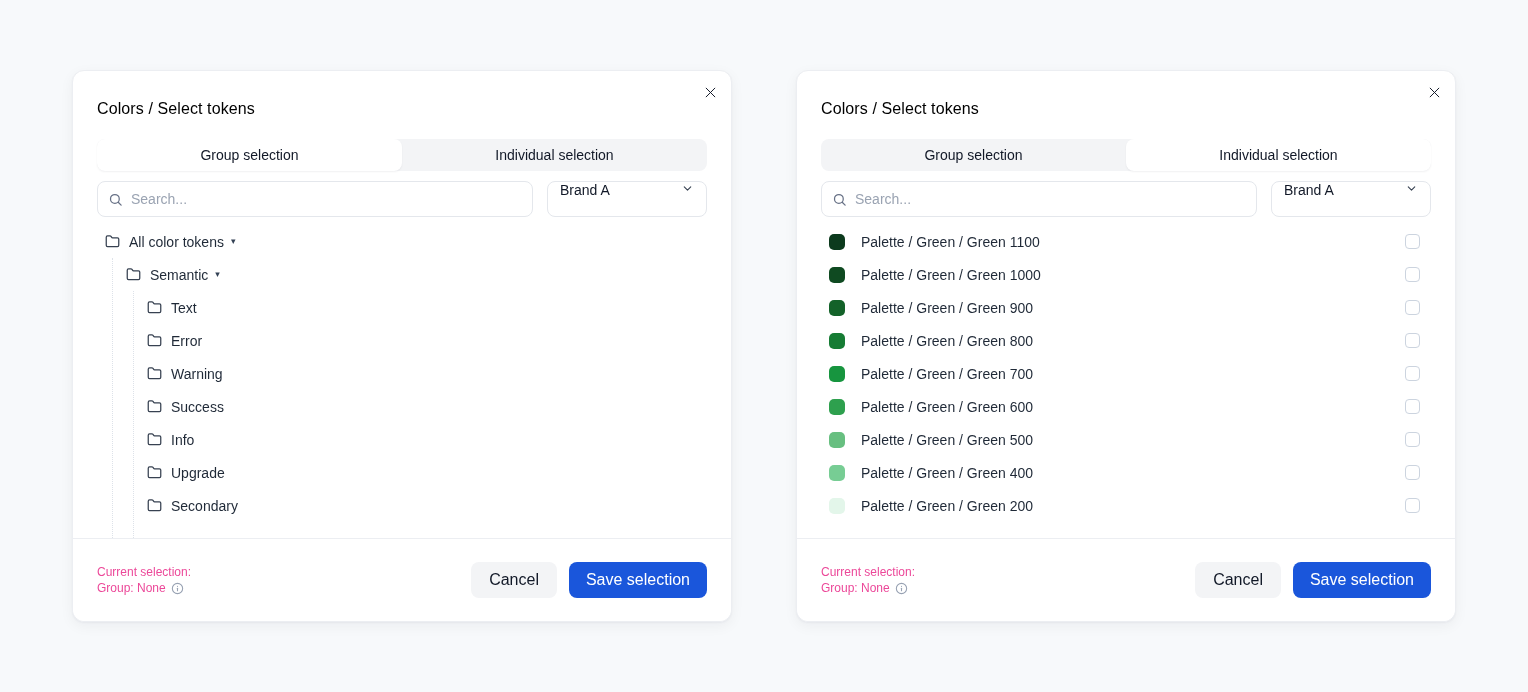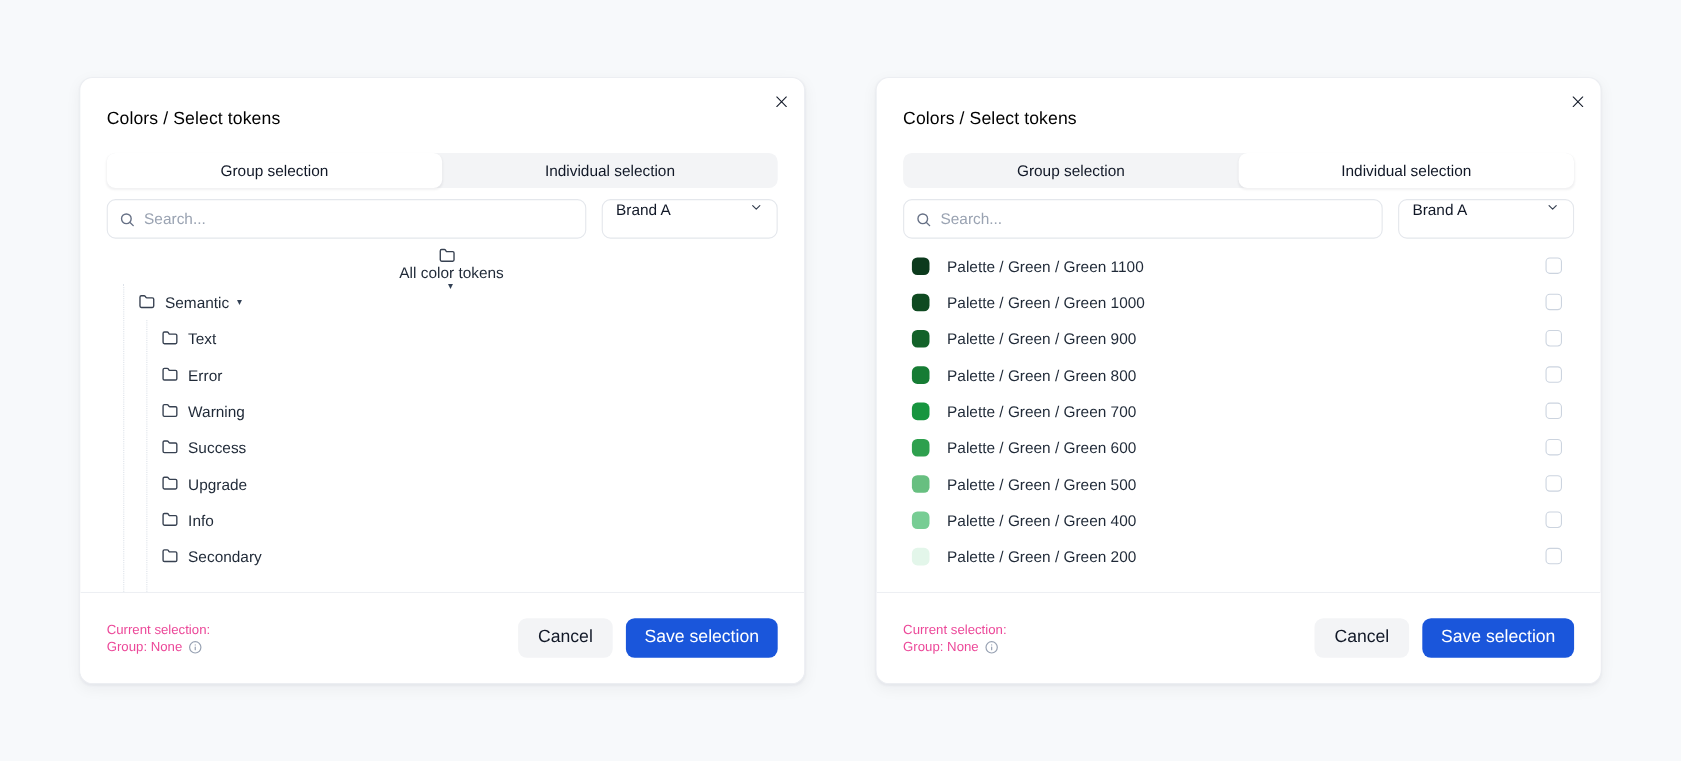--- a/index.html
+++ b/index.html
@@ -63,21 +63,21 @@
   .content {
     position:absolute; left:24px; right:24px; top:154px; height:315px;
     overflow:hidden;
   }
   .row { height:33px; display:flex; align-items:center; position:relative; }
 
   
   .guide { position:absolute; width:0; border-left:1px dotted #dde2e9; }
   .guide.g1 { left:15px; top:33px; bottom:0; }
   .guide.g2 { left:36px; top:66px; bottom:0; }
-  .tree-row.lvl0 { padding-left:8px;flex-direction:column; }
+  .tree-row.lvl0 { padding-left:8px; }
   .tree-row.lvl1 { padding-left:29px; }
   .tree-row.lvl2 { padding-left:50px; }
   .tree-row svg { flex:0 0 auto; }
   .tree-label { margin-left:9px; font-size:14px; color:#1f2937; }
   .caret { margin-left:7px; font-size:9px; color:#334155; line-height:1; }
 
   
   .swatch {
     width:16px; height:16px; border-radius:5px; margin-left:8px; flex:0 0 auto;
   }
@@ -175,27 +175,27 @@
     <div class="row tree-row lvl2">
       <svg width="15" height="15" viewBox="0 0 24 24" fill="none" stroke="#374151" stroke-width="2" stroke-linejoin="round">
           <path d="M20 20a2 2 0 0 0 2-2V8a2 2 0 0 0-2-2h-7.9a2 2 0 0 1-1.69-.9L9.6 3.9A2 2 0 0 0 7.93 3H4a2 2 0 0 0-2 2v13a2 2 0 0 0 2 2Z"></path>
         </svg>
       <span class="tree-label">Success</span>
     </div>
     <div class="row tree-row lvl2">
       <svg width="15" height="15" viewBox="0 0 24 24" fill="none" stroke="#374151" stroke-width="2" stroke-linejoin="round">
           <path d="M20 20a2 2 0 0 0 2-2V8a2 2 0 0 0-2-2h-7.9a2 2 0 0 1-1.69-.9L9.6 3.9A2 2 0 0 0 7.93 3H4a2 2 0 0 0-2 2v13a2 2 0 0 0 2 2Z"></path>
         </svg>
+      <span class="tree-label">Info</span>
+    </div>
+    <div class="row tree-row lvl2">
+      <svg width="15" height="15" viewBox="0 0 24 24" fill="none" stroke="#374151" stroke-width="2" stroke-linejoin="round">
+          <path d="M20 20a2 2 0 0 0 2-2V8a2 2 0 0 0-2-2h-7.9a2 2 0 0 1-1.69-.9L9.6 3.9A2 2 0 0 0 7.93 3H4a2 2 0 0 0-2 2v13a2 2 0 0 0 2 2Z"></path>
+        </svg>
       <span class="tree-label">Upgrade</span>
-    </div>
-    <div class="row tree-row lvl2">
-      <svg width="15" height="15" viewBox="0 0 24 24" fill="none" stroke="#374151" stroke-width="2" stroke-linejoin="round">
-          <path d="M20 20a2 2 0 0 0 2-2V8a2 2 0 0 0-2-2h-7.9a2 2 0 0 1-1.69-.9L9.6 3.9A2 2 0 0 0 7.93 3H4a2 2 0 0 0-2 2v13a2 2 0 0 0 2 2Z"></path>
-        </svg>
-      <span class="tree-label">Info</span>
     </div>
     <div class="row tree-row lvl2">
       <svg width="15" height="15" viewBox="0 0 24 24" fill="none" stroke="#374151" stroke-width="2" stroke-linejoin="round">
           <path d="M20 20a2 2 0 0 0 2-2V8a2 2 0 0 0-2-2h-7.9a2 2 0 0 1-1.69-.9L9.6 3.9A2 2 0 0 0 7.93 3H4a2 2 0 0 0-2 2v13a2 2 0 0 0 2 2Z"></path>
         </svg>
       <span class="tree-label">Secondary</span>
     </div>
   </div>
 
   <div class="footer">

